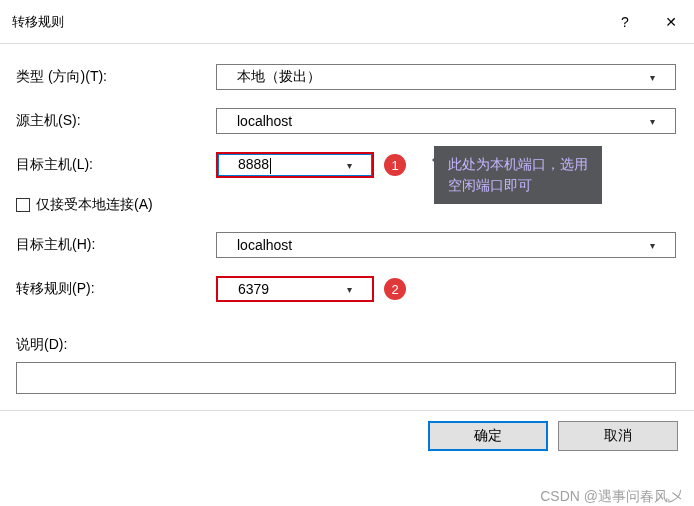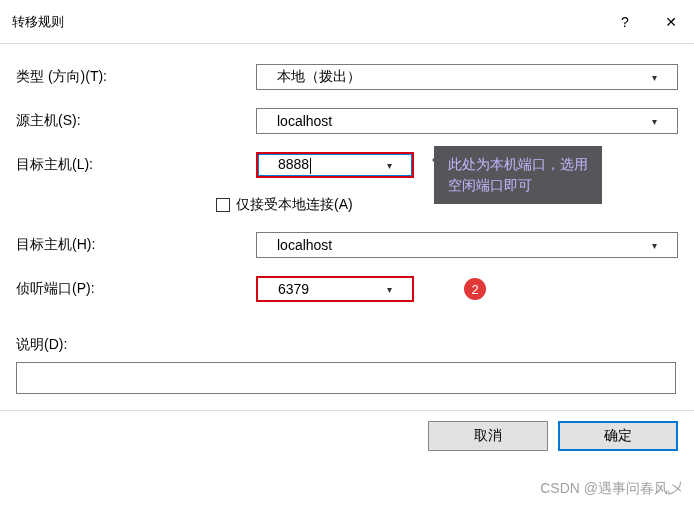--- a/index.html
+++ b/index.html
@@ -29,21 +29,20 @@
     }
     .content {
       padding: 20px 16px 0 16px;
     }
     .row {
       display: flex;
       align-items: center;
       margin-bottom: 18px;
       min-height: 26px;
       position: relative;
-      gap: 40px;
     }
     .label {
       width: 200px;
       font-size: 14px;
       flex-shrink: 0;
     }
     .select, .combo, .textinput {
       flex: 1;
       height: 26px;
       border: 1px solid #7a7a7a;
@@ -61,21 +60,20 @@
       color: #333;
       padding-left: 6px;
     }
     .combo-hl {
       border: 2px solid #d4000f;
       width: 158px;
       flex: 0 0 158px;
     }
     .combo-hl.active { outline: 1px solid #0078d7; outline-offset: -3px; }
     .checkbox-row {
-      margin-left: 200px;
       display: flex;
       align-items: center;
       margin-bottom: 18px;
       font-size: 14px;
     }
     .checkbox {
       width: 14px; height: 14px;
       border: 1px solid #333;
       margin-right: 6px;
       background: #fff;
@@ -130,21 +128,21 @@
       background: #e1e1e1;
       display: flex;
       align-items: center;
       justify-content: center;
       font-size: 14px;
     }
     .btn.primary { border: 2px solid #0078d7; }
     .watermark {
       position: absolute;
       right: 12px;
-      bottom: 8px;
+      bottom: 0;
       font-size: 14px;
       color: rgba(120,120,120,0.7);
     }
     .cursor-caret {
       display: inline-block;
       width: 1px; height: 16px;
       background: #000;
       vertical-align: middle;
       margin-left: 1px;
     }
@@ -195,33 +193,33 @@
 
   <div class="row">
     <div class="label">目标主机(H):</div>
     <div class="select">
       <span>localhost</span>
       <span class="chev">▾</span>
     </div>
   </div>
 
   <div class="row">
-    <div class="label">侦听端口(P):</div>
+    <div class="label">转移规则(P):</div>
     <div class="combo-hl select" style="flex:0 0 158px">
       <span>6379</span>
       <span class="chev">▾</span>
     </div>
     <div class="badge">2</div>
   </div>
 
   <div class="row" style="margin-bottom:4px; margin-top:30px;">
     <div class="label">说明(D):</div>
   </div>
   <div class="desc-area"></div>
 
 </div>
 
 <div class="buttons">
+  <div class="btn primary">确定</div>
   <div class="btn">取消</div>
-  <div class="btn primary">确定</div>
 </div>
 
 <div class="watermark">CSDN @遇事问春风乄</div>
 
 </body></html>

